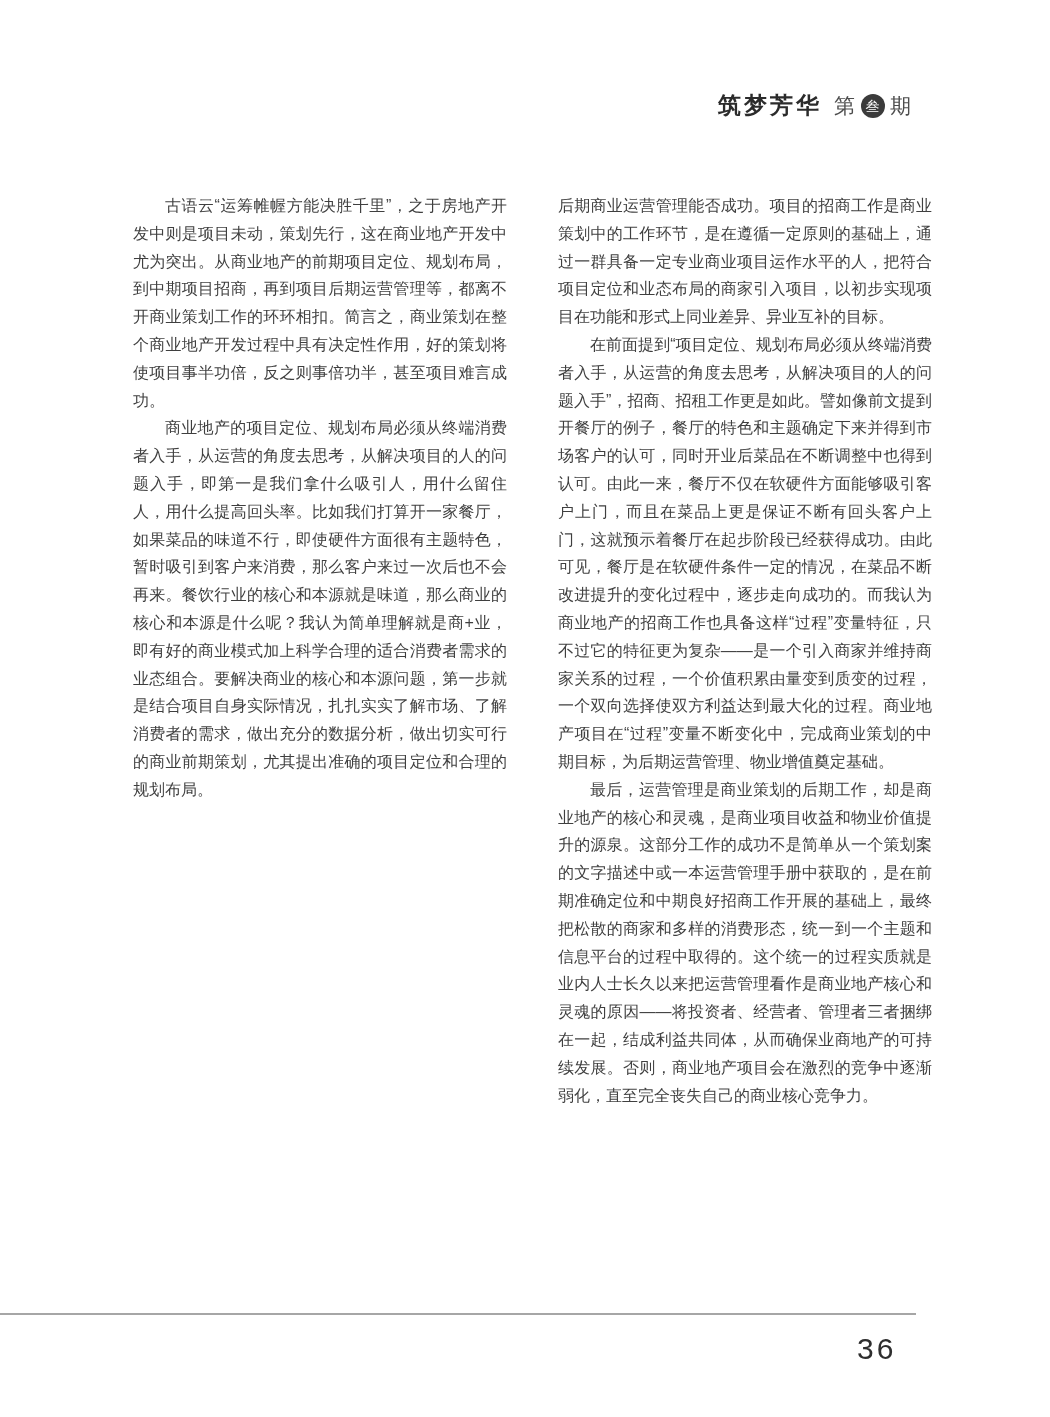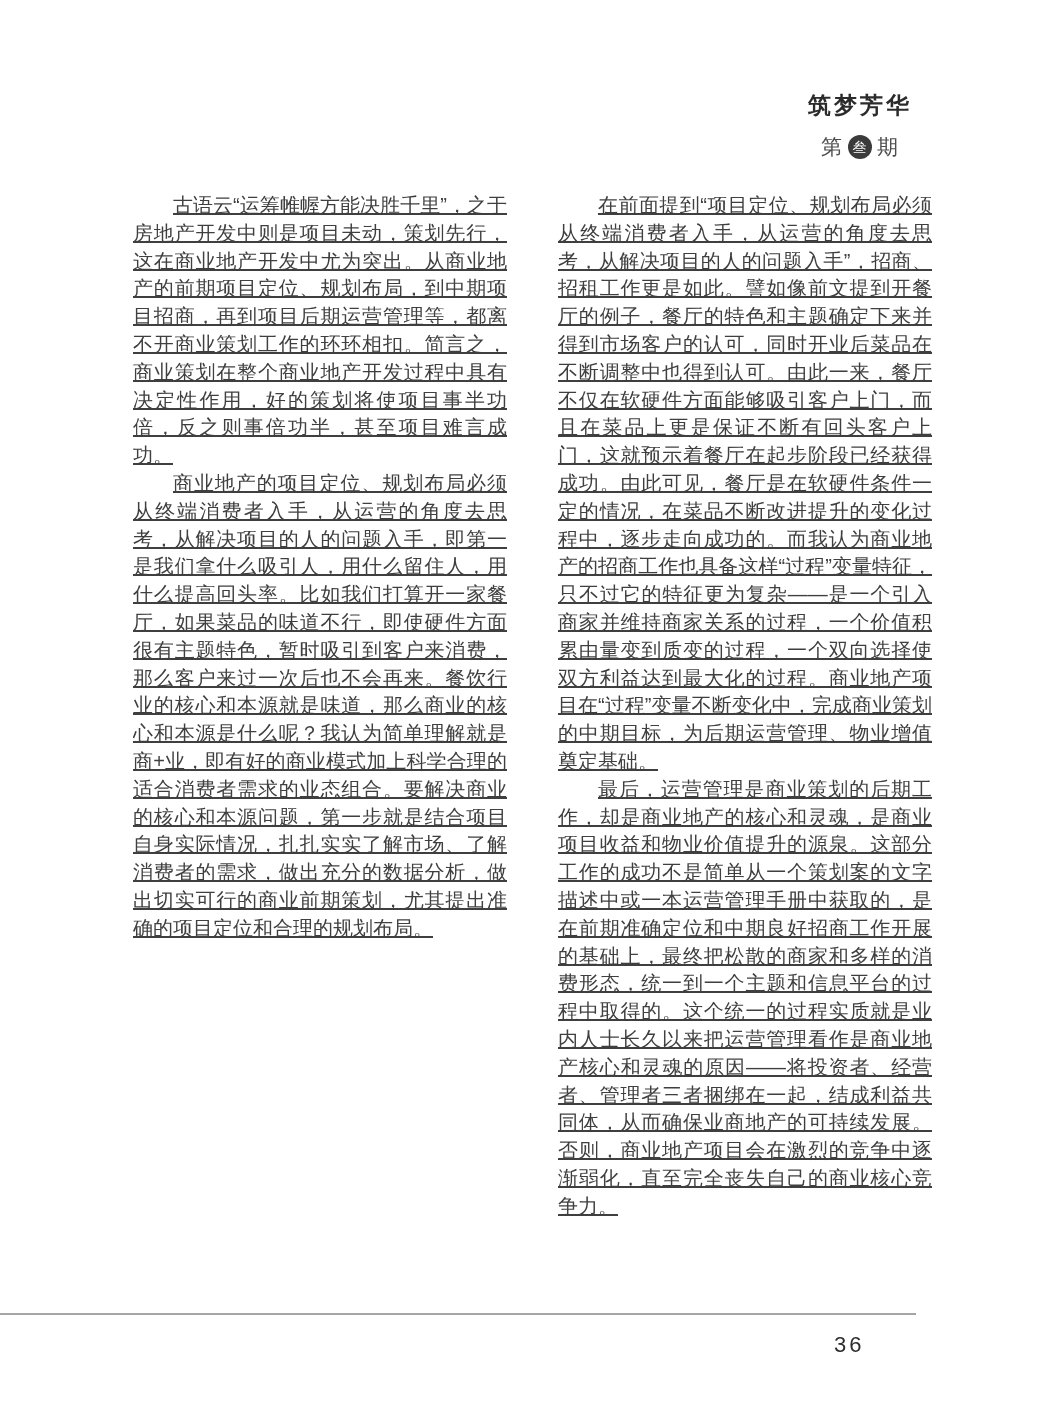--- a/index.html
+++ b/index.html
@@ -14,21 +14,20 @@
   }
   
   .page-header {
     position: absolute;
     top: 90px;
     right: 138px;
     display: flex;
     align-items: center;
     gap: 12px;
     white-space: nowrap;
-    flex-direction: column;
   }
   .magazine-title {
     font-size: 23px;
     font-weight: bold;
     color: #2b2b2b;
     letter-spacing: 3px;
   }
   .issue-label {
     display: flex;
     align-items: center;
@@ -51,44 +50,43 @@
     margin: 0 2px;
   }
   
   .column {
     position: absolute;
     top: 192px;
     width: 374px;
     height: 1062px;
     overflow: hidden;
     color: #3f3f3f;
-    font-size: 20px;
+    font-size: 16px;
     line-height: 27.8px;
     text-align: justify;
     text-justify: inter-ideograph;
-    text-decoration: underline;
   }
   .column-left  { left: 133px; }
   .column-right { left: 558px; }
   .column p { text-indent: 2em; }
   .column p.continuation { text-indent: 0; }
   
   .footer-divider {
     position: absolute;
     left: 0;
     top: 1313px;
     width: 916px;
     height: 2px;
     background: #a6a6a6;
   }
   .page-number {
     position: absolute;
-    left: 834px;
+    left: 857px;
     top: 1332px;
-    font-size: 22px;
+    font-size: 30px;
     letter-spacing: 3px;
     color: #2e2e2e;
   }
 </style>
 </head>
 <body>
 
 <div class="page">
 
   <div class="page-header">
@@ -100,20 +98,21 @@
     </span>
   </div>
 
   <div class="column column-left">
     <p>古语云“运筹帷幄方能决胜千里”，之于房地产开发中则是项目未动，策划先行，这在商业地产开发中尤为突出。从商业地产的前期项目定位、规划布局，到中期项目招商，再到项目后期运营管理等，都离不开商业策划工作的环环相扣。简言之，商业策划在整个商业地产开发过程中具有决定性作用，好的策划将使项目事半功倍，反之则事倍功半，甚至项目难言成功。</p>
     <p>商业地产的项目定位、规划布局必须从终端消费者入手，从运营的角度去思考，从解决项目的人的问题入手，即第一是我们拿什么吸引人，用什么留住人，用什么提高回头率。比如我们打算开一家餐厅，如果菜品的味道不行，即使硬件方面很有主题特色，暂时吸引到客户来消费，那么客户来过一次后也不会再来。餐饮行业的核心和本源就是味道，那么商业的核心和本源是什么呢？我认为简单理解就是商+业，即有好的商业模式加上科学合理的适合消费者需求的业态组合。要解决商业的核心和本源问题，第一步就是结合项目自身实际情况，扎扎实实了解市场、了解消费者的需求，做出充分的数据分析，做出切实可行的商业前期策划，尤其提出准确的项目定位和合理的规划布局。</p>
 
   </div>
 
   <div class="column column-right">
+    <p class="continuation">后期商业运营管理能否成功。项目的招商工作是商业策划中的工作环节，是在遵循一定原则的基础上，通过一群具备一定专业商业项目运作水平的人，把符合项目定位和业态布局的商家引入项目，以初步实现项目在功能和形式上同业差异、异业互补的目标。</p>
     <p>在前面提到“项目定位、规划布局必须从终端消费者入手，从运营的角度去思考，从解决项目的人的问题入手”，招商、招租工作更是如此。譬如像前文提到开餐厅的例子，餐厅的特色和主题确定下来并得到市场客户的认可，同时开业后菜品在不断调整中也得到认可。由此一来，餐厅不仅在软硬件方面能够吸引客户上门，而且在菜品上更是保证不断有回头客户上门，这就预示着餐厅在起步阶段已经获得成功。由此可见，餐厅是在软硬件条件一定的情况，在菜品不断改进提升的变化过程中，逐步走向成功的。而我认为商业地产的招商工作也具备这样“过程”变量特征，只不过它的特征更为复杂——是一个引入商家并维持商家关系的过程，一个价值积累由量变到质变的过程，一个双向选择使双方利益达到最大化的过程。商业地产项目在“过程”变量不断变化中，完成商业策划的中期目标，为后期运营管理、物业增值奠定基础。</p>
     <p>最后，运营管理是商业策划的后期工作，却是商业地产的核心和灵魂，是商业项目收益和物业价值提升的源泉。这部分工作的成功不是简单从一个策划案的文字描述中或一本运营管理手册中获取的，是在前期准确定位和中期良好招商工作开展的基础上，最终把松散的商家和多样的消费形态，统一到一个主题和信息平台的过程中取得的。这个统一的过程实质就是业内人士长久以来把运营管理看作是商业地产核心和灵魂的原因——将投资者、经营者、管理者三者捆绑在一起，结成利益共同体，从而确保业商地产的可持续发展。否则，商业地产项目会在激烈的竞争中逐渐弱化，直至完全丧失自己的商业核心竞争力。</p>
   </div>
 
   <div class="footer-divider"></div>
 
   <div class="page-number">36</div>
 
 </div>
 

